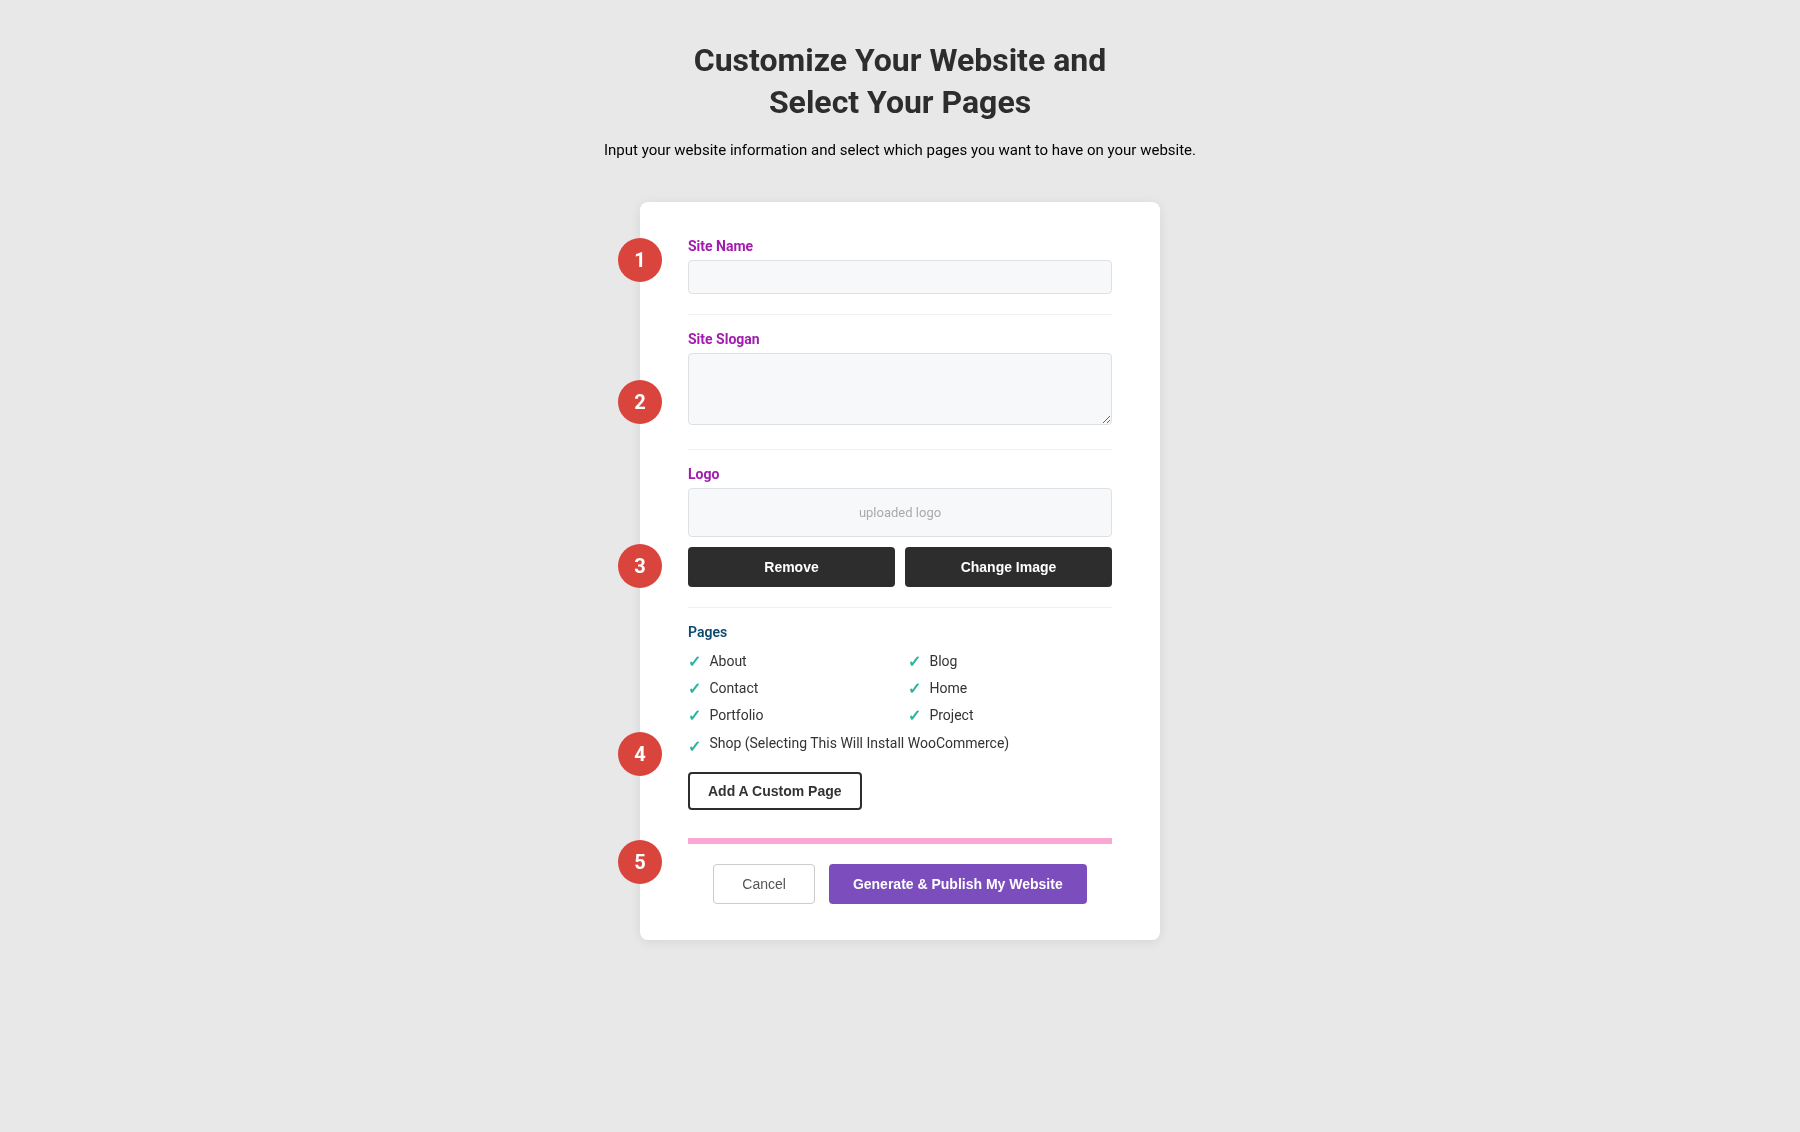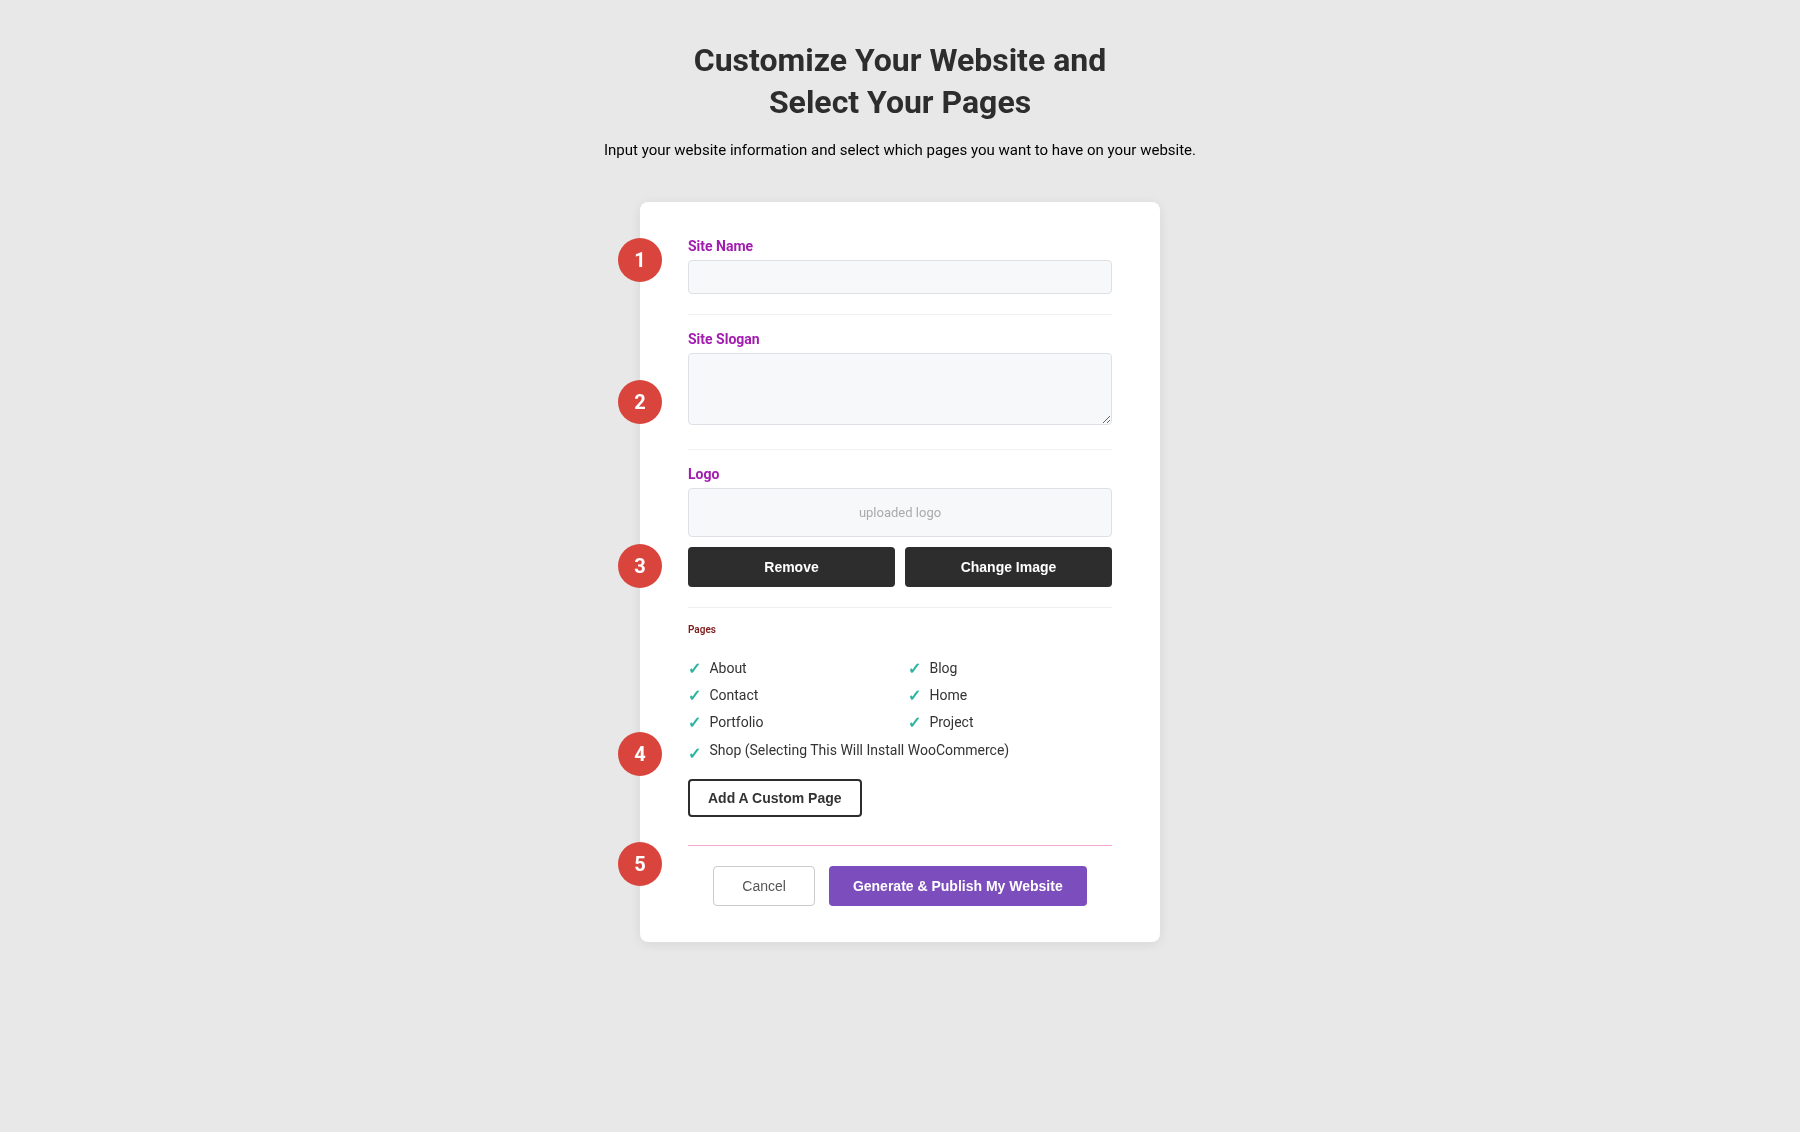--- a/index.html
+++ b/index.html
@@ -123,24 +123,24 @@
       font-weight: 600;
       cursor: pointer;
     }
 
     .pages-section {
       margin-top: 8px;
       margin-bottom: 20px;
     }
 
     .pages-title {
-      font-size: 10px;
+      font-size: 14px;
       font-weight: 600;
-      color: #7f1d1d;
-      margin-bottom: 24px;
+      color: #0c4a6e;
+      margin-bottom: 12px;
     }
 
     .pages-grid {
       display: grid;
       grid-template-columns: 1fr 1fr;
       gap: 8px 16px;
       margin-bottom: 10px;
     }
 
     .page-item {
@@ -183,21 +183,21 @@
       text-align: center;
     }
 
     .form-footer {
       display: flex;
       justify-content: center;
       align-items: center;
       gap: 14px;
       margin-top: 28px;
       padding-top: 20px;
-      border-top: 1px solid #f9a8d4;
+      border-top: 6px solid #f9a8d4;
     }
 
     .btn-cancel {
       background: #fff;
       color: #555;
       border: 1px solid #ccc;
       border-radius: 4px;
       padding: 11px 28px;
       font-size: 14px;
       cursor: pointer;

